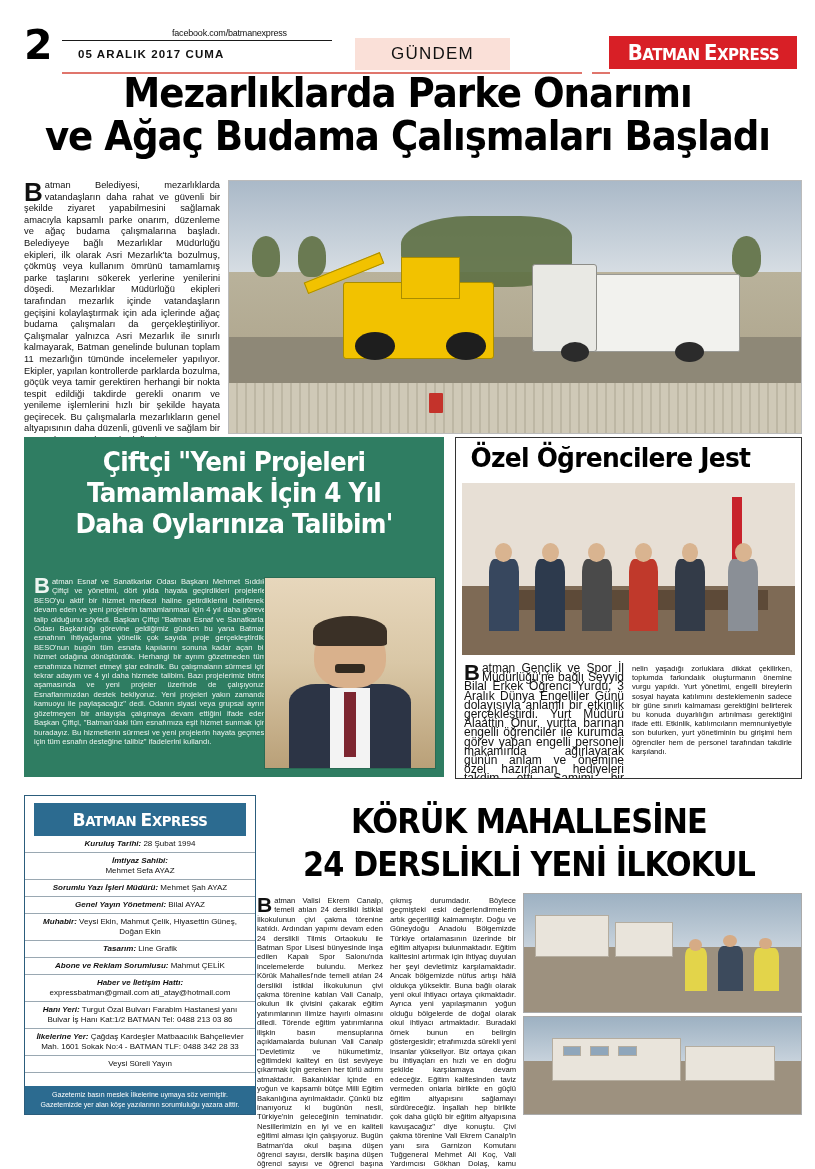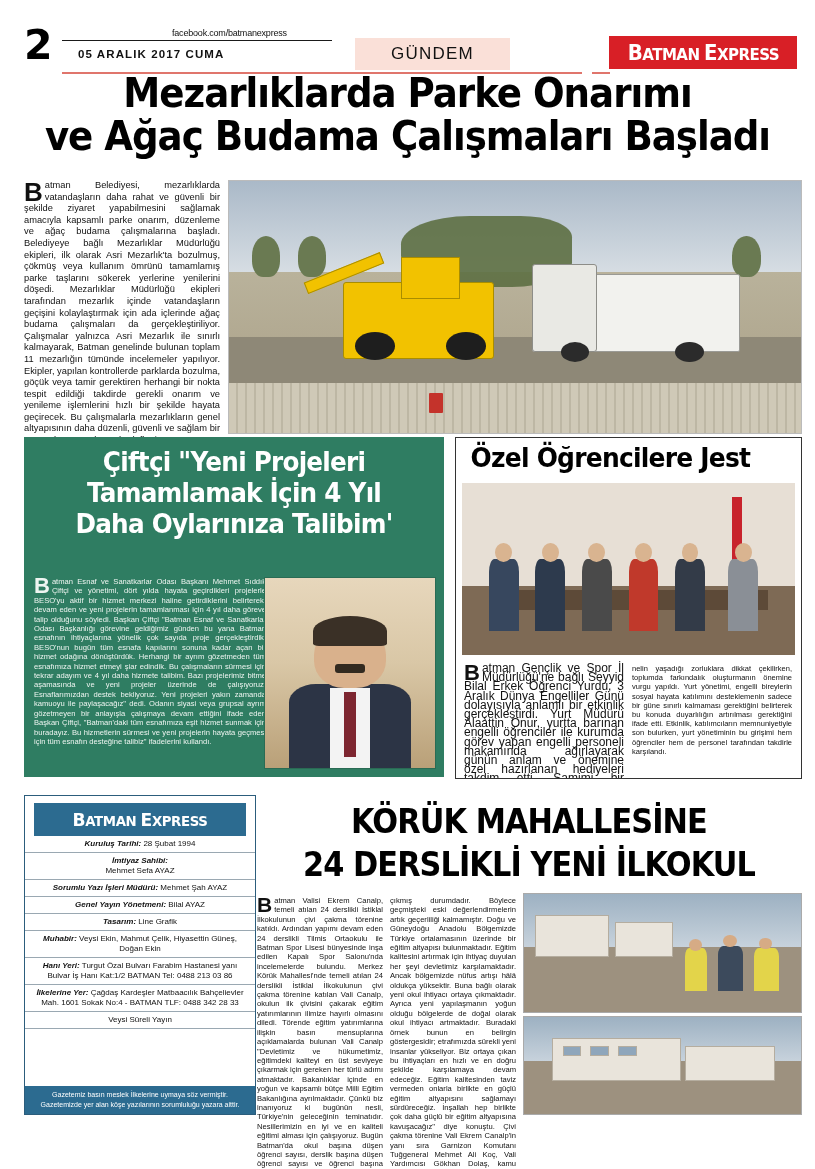--- a/index.html
+++ b/index.html
@@ -313,22 +313,24 @@
 
   <div class="imprint">
     <div class="imprint-logo">
       <span><b>B</b><span class="sm">ATMAN </span><b>E</b><span class="sm">XPRESS</span></span>
     </div>
 
     <div class="imp-row"><b>Kuruluş Tarihi:</b><span> 28 Şubat 1994</span></div>
     <div class="imp-row"><b>İmtiyaz Sahibi:</b><br><span>Mehmet Sefa AYAZ</span></div>
     <div class="imp-row"><b>Sorumlu Yazı İşleri Müdürü:</b><span> Mehmet Şah AYAZ</span></div>
     <div class="imp-row"><b>Genel Yayın Yönetmeni:</b><span> Bilal AYAZ</span></div>
+    <div class="imp-row"><b>Muhabir:</b><span> Veysi Ekin, Mahmut Çelik, Hiyasettin Güneş, Doğan Ekin</span></div>
     <div class="imp-row"><b>Tasarım:</b><span> Line Grafik</span></div>
-    <div class="imp-row"><b>Muhabir:</b><span> Veysi Ekin, Mahmut Çelik, Hiyasettin Güneş, Doğan Ekin</span></div>
+    <div class="imp-row"><b>Abone ve Reklam Sorumlusu:</b><span> Mahmut ÇELİK</span></div>
+    <div class="imp-row"><b>Haber ve İletişim Hattı:</b><br><span>expressbatman@gmail.com ati_atay@hotmail.com</span></div>
     <div class="imp-row"><b>Hanı Yeri:</b><span> Turgut Özal Bulvarı Farabim Hastanesi yanı Bulvar İş Hanı Kat:1/2 BATMAN Tel: 0488 213 03 86</span></div>
     <div class="imp-row"><b>İlkelerine Yer:</b><span> Çağdaş Kardeşler Matbaacılık Bahçelievler Mah. 1601 Sokak No:4  -  BATMAN TLF: 0488 342 28 33</span></div>
     <div class="imp-row"><span>Veysi Süreli Yayın</span></div>
 
     <div class="imprint-note">
       <div>Gazetemiz basın meslek İlkelerine uymaya söz vermiştir.</div>
       <div>Gazetemizde yer alan köşe yazılarının sorumluluğu yazara aittir.</div>
     </div>
   </div>
 

